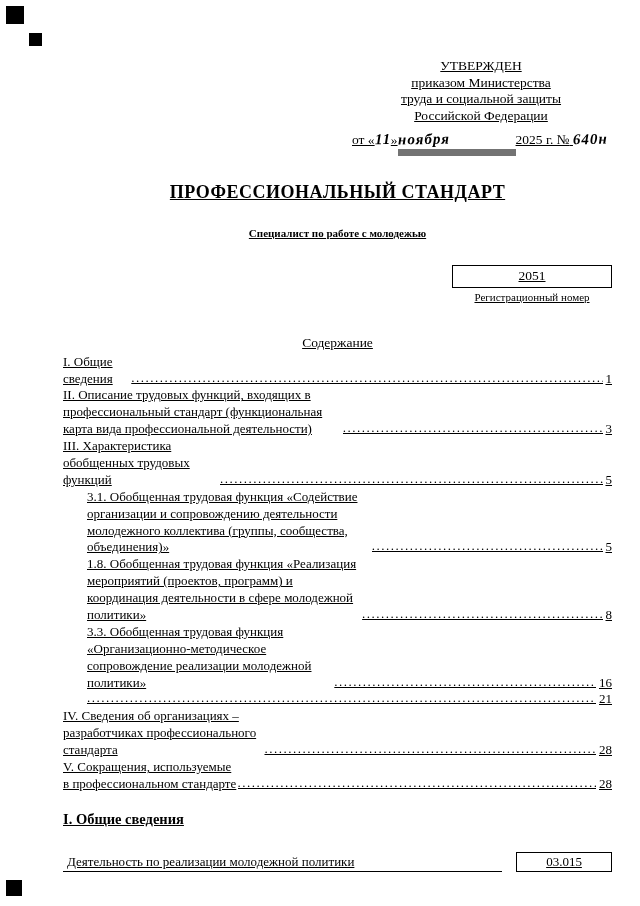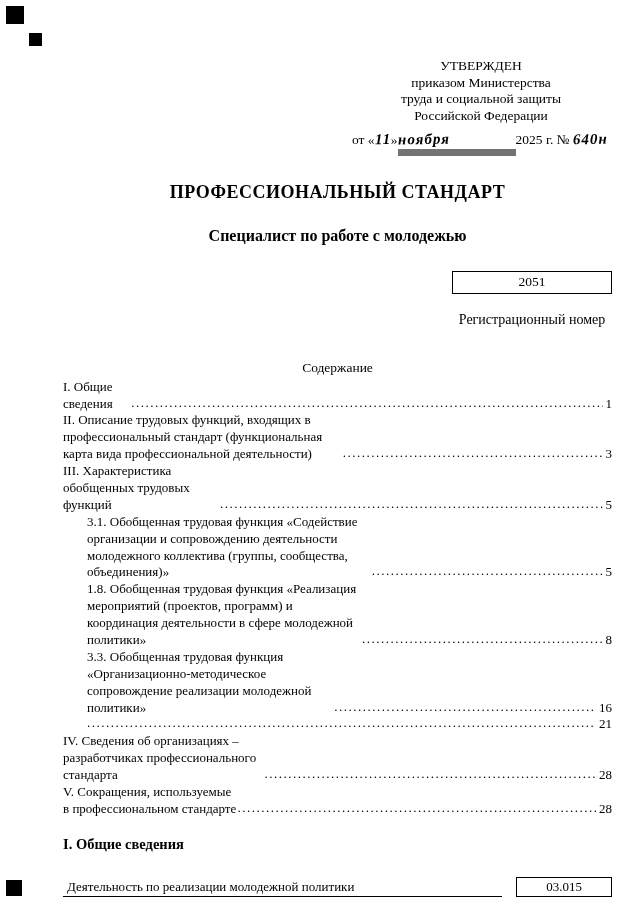--- a/index.html
+++ b/index.html
@@ -6,20 +6,21 @@
   html, body { background: #ffffff; }
   .page {
     position: relative;
     width: 640px;
     height: 906px;
     background: #ffffff;
     color: #000000;
     font-family: "Liberation Serif", serif;
     overflow: hidden;
     margin: 0 auto;
+    text-decoration: underline;
   }
   .corner-mark { position: absolute; background: #000; }
   .mark-tl-1 { left: 6px;  top: 6px;   width: 18px; height: 18px; }
   .mark-tl-2 { left: 29px; top: 33px;  width: 13px; height: 13px; }
   .mark-bl   { left: 6px;  top: 880px; width: 16px; height: 16px; }
 
   .content { padding: 58px 28px 0 63px; }
 
   
   .approval { width: 262px; margin-left: auto; text-align: center;
@@ -28,28 +29,28 @@
                    font-size: 13.5px; padding-left: 2px; }
   .hand { font-style: italic; font-weight: bold; font-size: 15px;
           letter-spacing: 1px; display: inline-block; transform: rotate(-1deg); }
   .date-underline { display: inline-block; border-bottom: 7px solid #737373;
                     min-width: 118px; text-align: left; padding: 0 4px 0 0; }
 
   
   .doc-title { margin-top: 26px; text-align: center; font-weight: bold;
                font-size: 18px; letter-spacing: 0.5px; }
   .doc-subtitle { margin-top: 24px; text-align: center; font-weight: bold;
-                  font-size: 16px; }
+                  font-size: 11px; }
 
   
   .reg-wrap { margin-top: 26px; display: flex; flex-direction: column;
               align-items: flex-end; }
   .reg-box { width: 160px; border: 1px solid #000; text-align: center;
              font-size: 13.5px; padding: 2px 0 3px 0; }
-  .reg-caption { width: 160px; text-align: center; font-size: 14px; margin-top: 18px; }
+  .reg-caption { width: 160px; text-align: center; font-size: 11px; margin-top: 3px; }
 
   
   .toc-heading { margin-top: 32px; text-align: center; font-size: 13.5px; }
   .toc-list { margin-top: 3px; }
   .toc-item { display: flex; align-items: flex-end; font-size: 13px; line-height: 1.3; }
   .toc-item.indent { padding-left: 24px; }
   .toc-text { flex: 0 1 auto; }
   .toc-dots { flex: 1 1 auto; min-width: 10px; overflow: hidden;
               white-space: nowrap; position: relative; top: -1px; }
   .toc-dots::after { content: "....................................................................................................................................................."; letter-spacing: 1.5px; }

